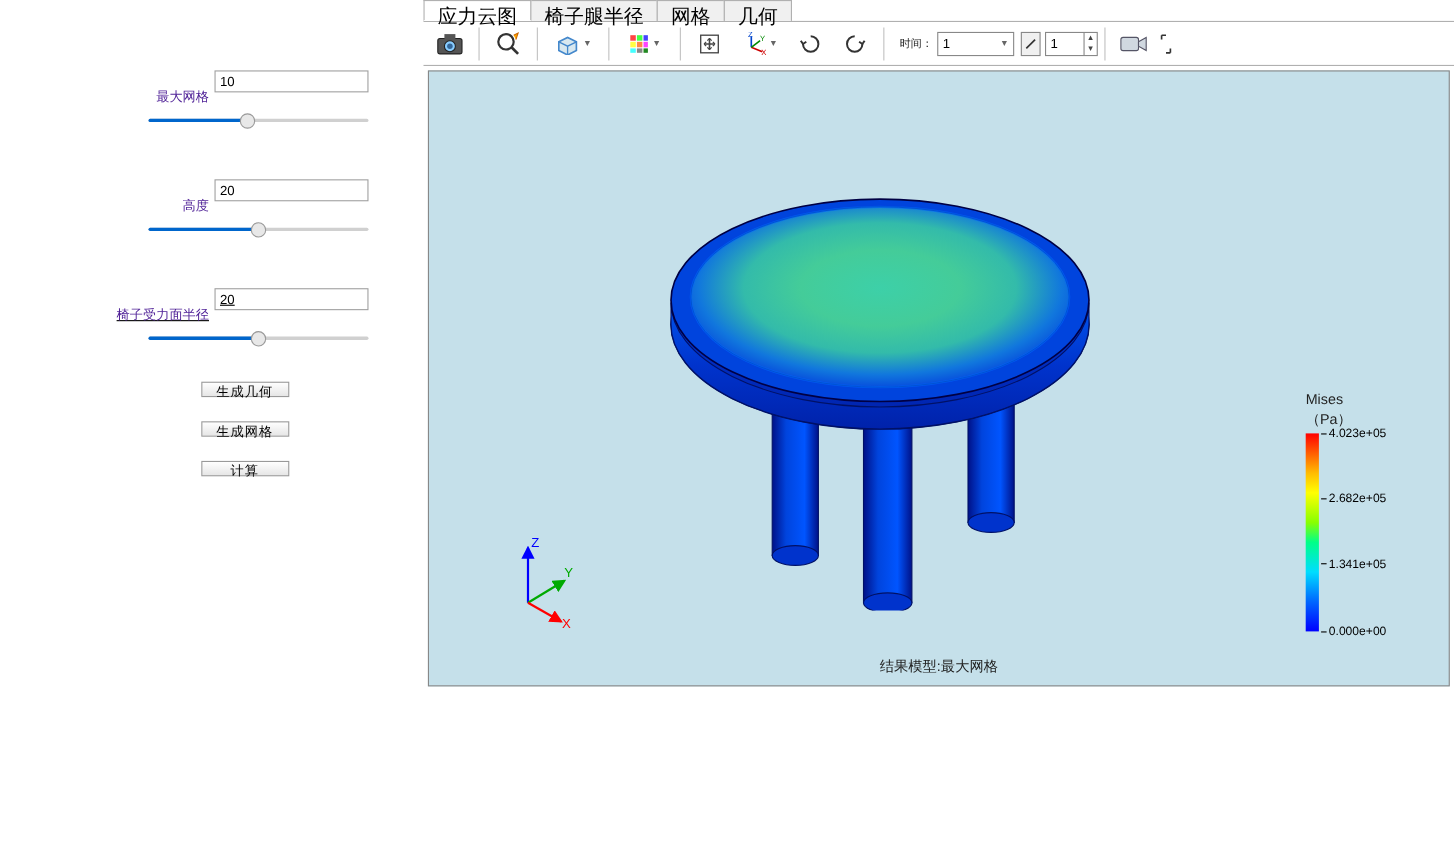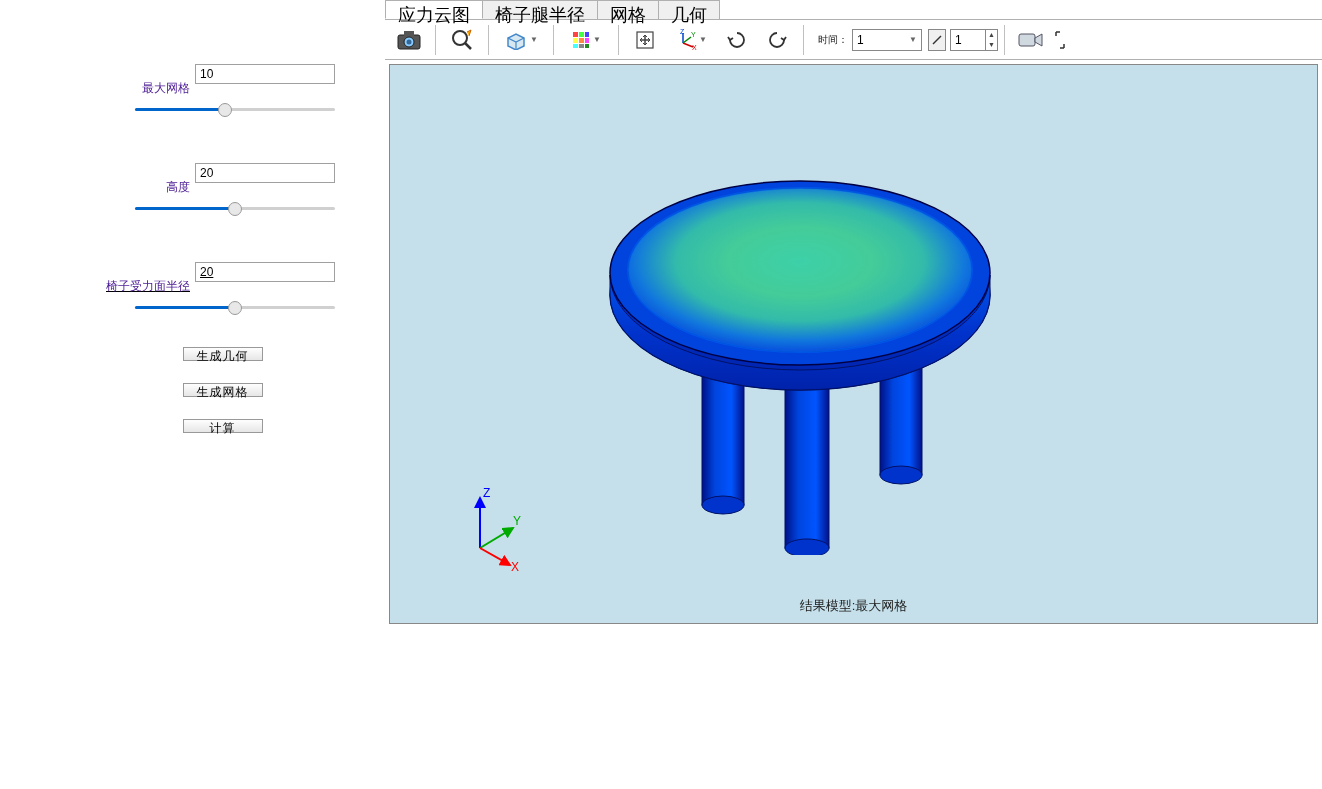--- a/index.html
+++ b/index.html
@@ -509,17 +509,30 @@
             </marker>
         </defs>
         <line x1="15" y1="65" x2="15" y2="15" stroke="#0000ff" stroke-width="2" marker-end="url(#arrB)"></line>
         <text x="18" y="14" fill="#0000ff" font-size="12">Z</text>
         <line x1="15" y1="65" x2="48" y2="45" stroke="#00aa00" stroke-width="2" marker-end="url(#arrG)"></line>
         <text x="48" y="42" fill="#00aa00" font-size="12">Y</text>
         <line x1="15" y1="65" x2="45" y2="82" stroke="#ff0000" stroke-width="2" marker-end="url(#arrR)"></line>
         <text x="46" y="88" fill="#ff0000" font-size="12">X</text>
       </svg>
 
+      <div class="legend">
+        <div class="legend-title">Mises</div>
+        <div class="legend-unit">（Pa）</div>
+        <div style="position:relative;">
+          <div class="legend-bar"></div>
+          <div class="legend-ticks" id="legend-ticks">
+              <div class="legend-tick" style="top: calc(0% - 6px);">4.023e+05</div>
+              <div class="legend-tick" style="top: calc(33% - 6px);">2.682e+05</div>
+              <div class="legend-tick" style="top: calc(66% - 6px);">1.341e+05</div>
+              <div class="legend-tick" style="top: calc(100% - 6px);">0.000e+00</div>
+            </div>
+        </div>
+      </div>
 
       <div class="result-caption">结果模型:最大网格</div>
     </div>
   </div>
 </div>
 
 </body></html>

